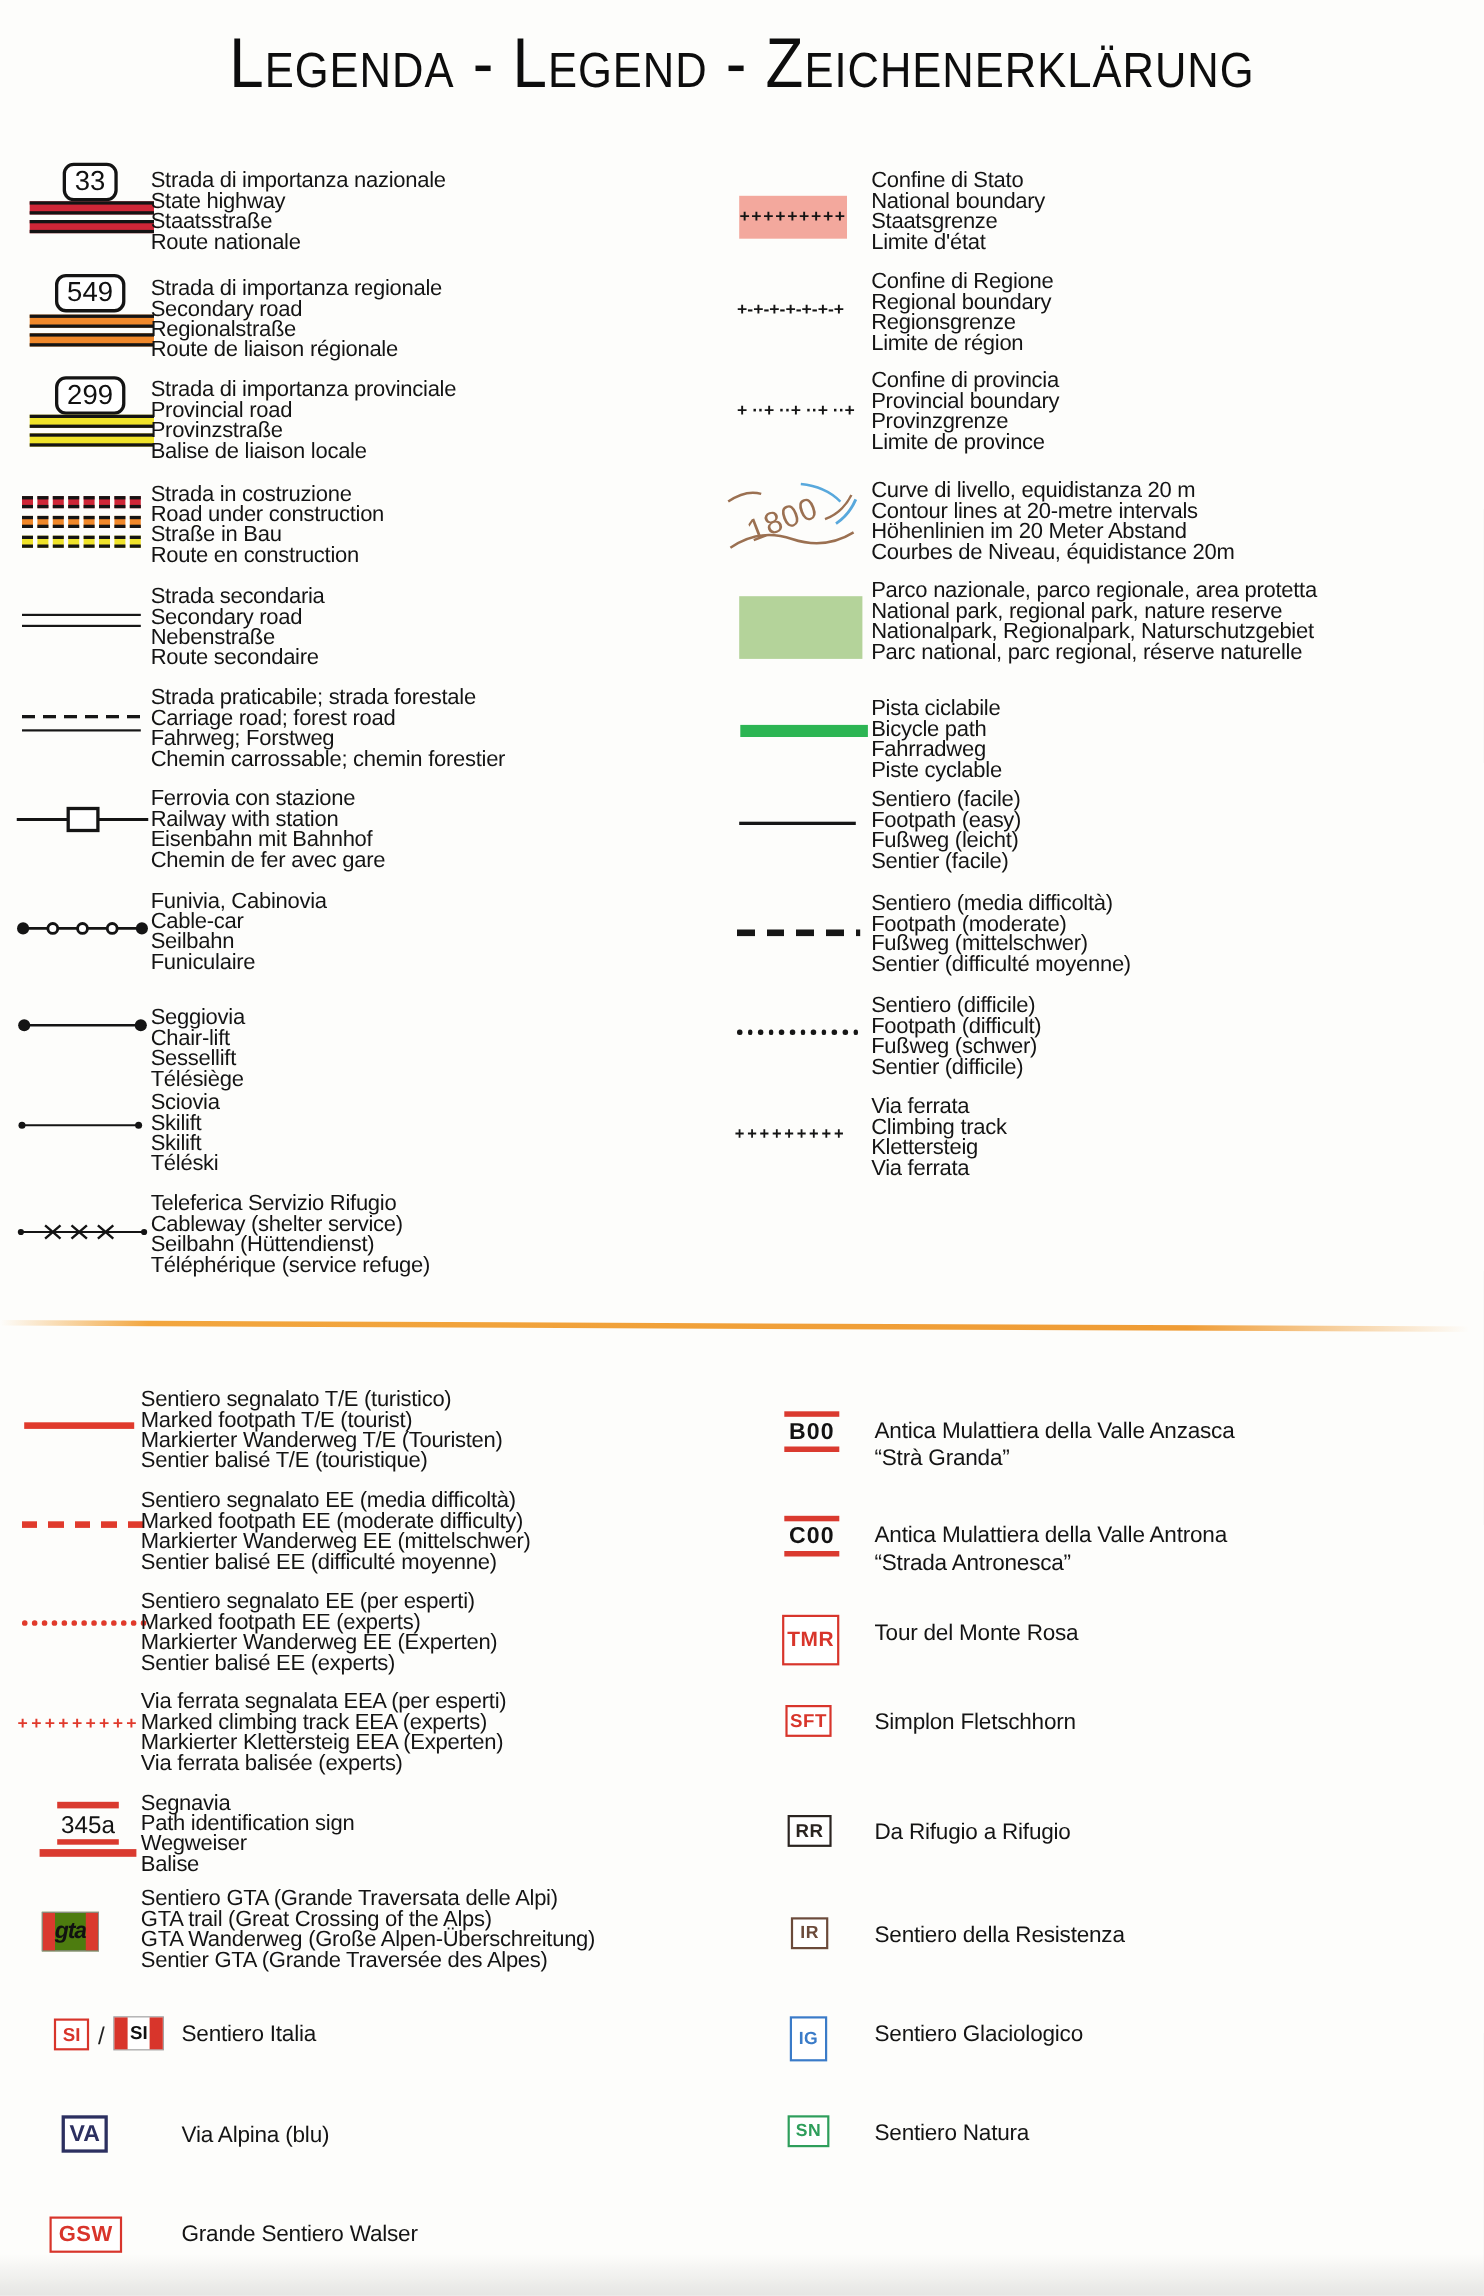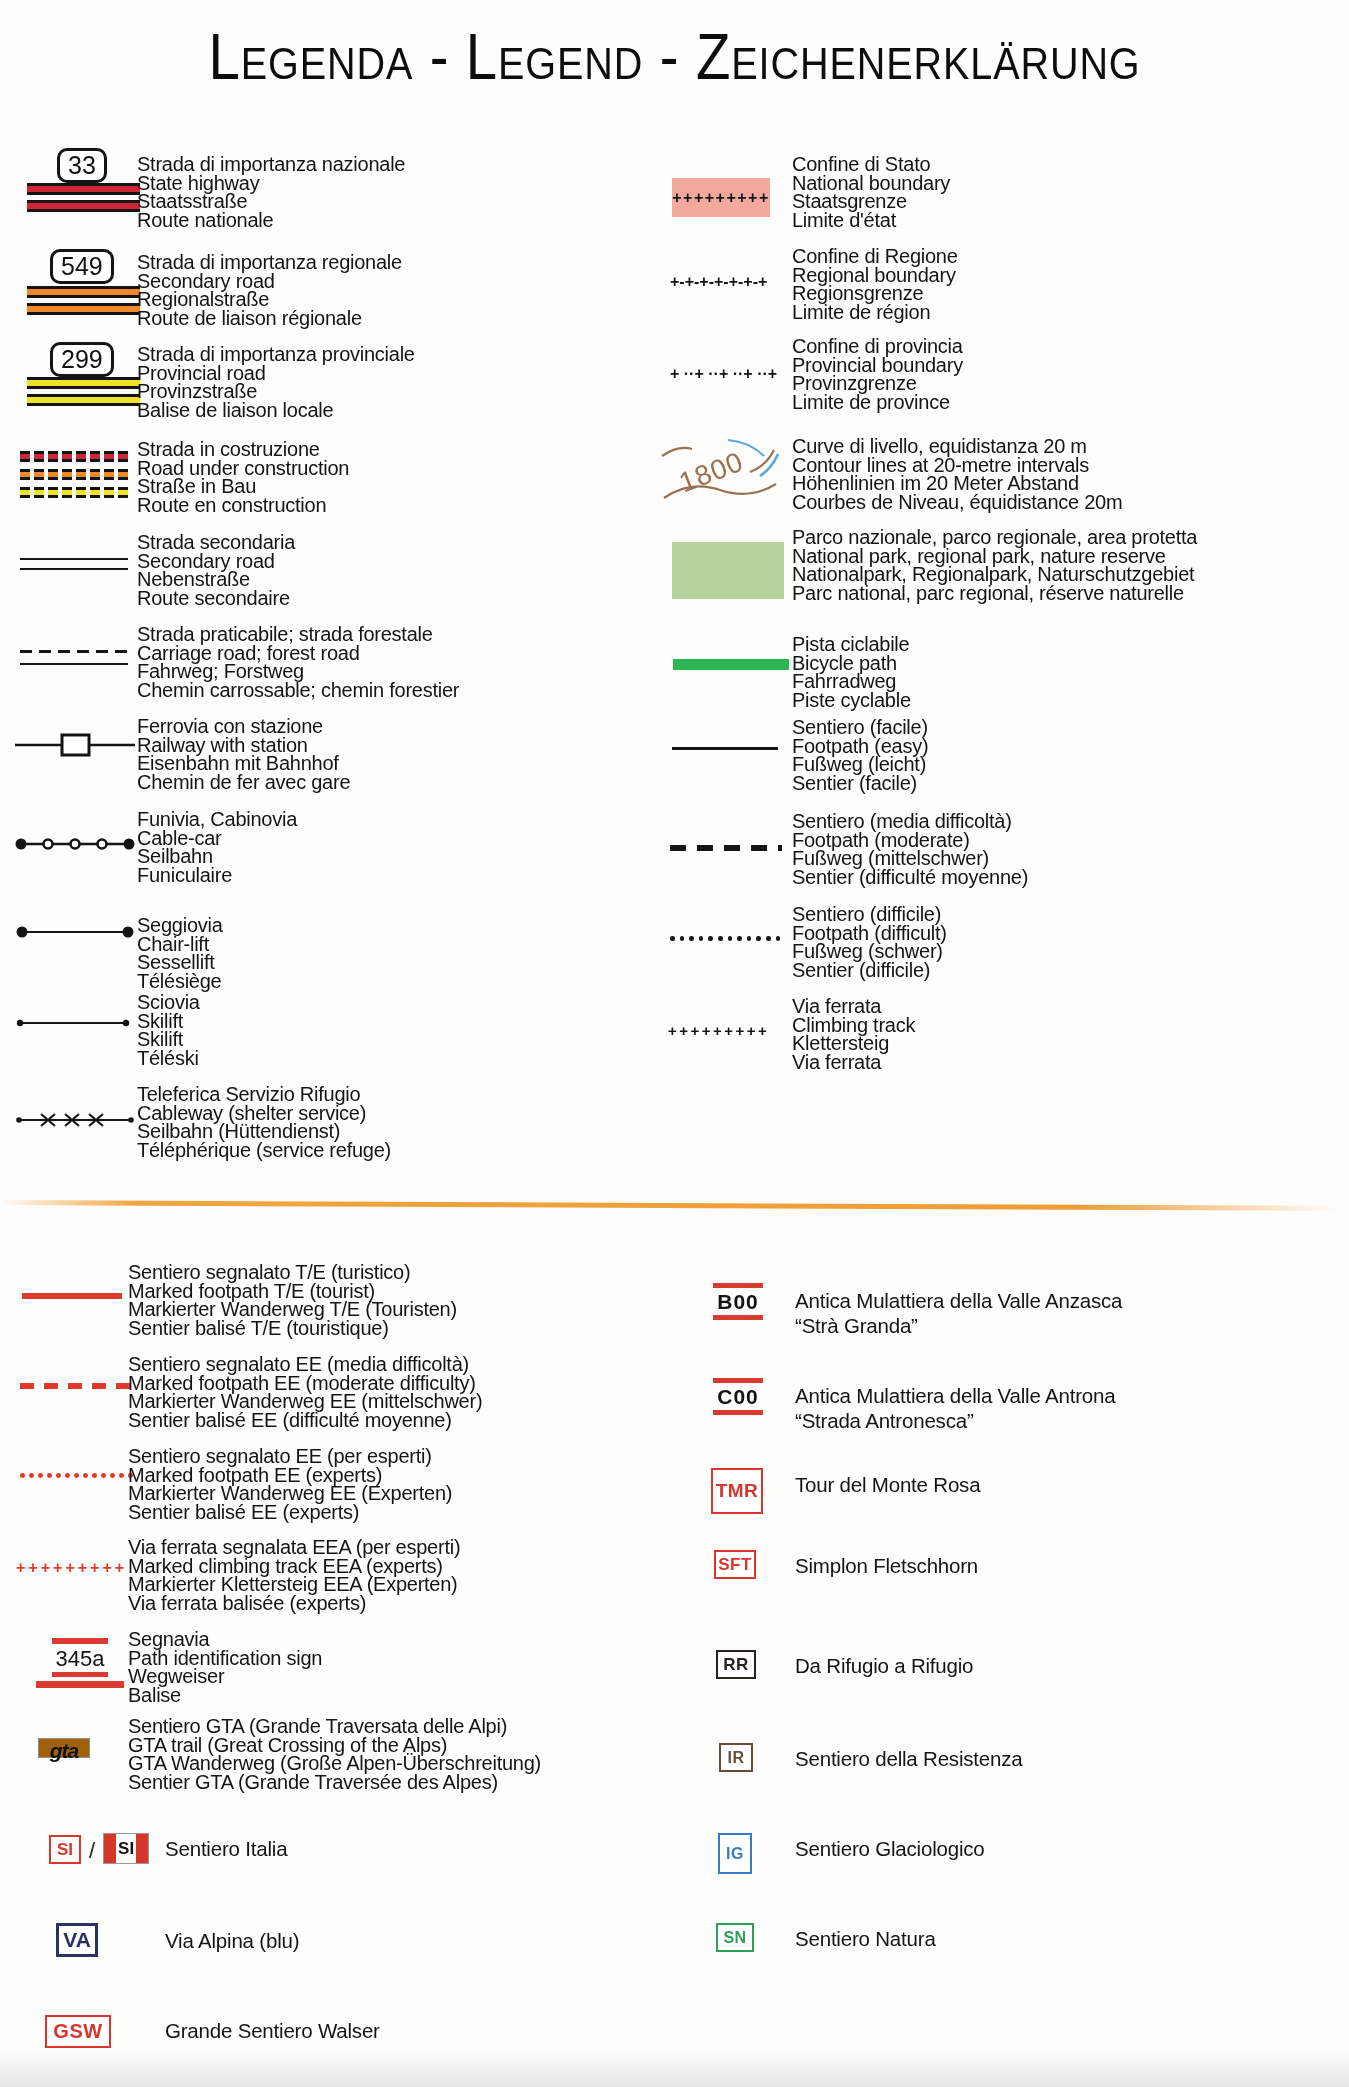--- a/index.html
+++ b/index.html
@@ -44,22 +44,22 @@
            background:repeating-linear-gradient(90deg,#e03a2c 0 14px,transparent 14px 24px);}
   .reddots{position:absolute;display:flex;gap:4.2px;}
   .reddots i{display:block;width:4.8px;height:4.8px;border-radius:50%;background:#e03a2c;}
   .bpattern.red{color:#e03a2c;letter-spacing:3px;}
 
   
   .segnavia{position:absolute;width:125px;}
   .sbar{position:absolute;background:#da3a2f;height:6px;}
   .snum{position:absolute;left:34px;top:8px;width:56px;text-align:center;
         font-size:22px;font-weight:500;color:#131313;}
-  .gtabadge{position:absolute;width:52px;height:20px;border:1.5px solid #8f8f8f;background:#a16207;
-            display:flex;box-sizing:border-box;flex-direction:column;}
+  .gtabadge{position:absolute;width:52px;height:36px;border:1.5px solid #8f8f8f;background:#4d7c0f;
+            display:flex;box-sizing:border-box;}
   .gtabadge .gbar{width:11px;background:#da3a2f;}
   .gtabadge .gmid{flex:1;display:flex;align-items:center;justify-content:center;
                   font-weight:700;font-style:italic;font-size:21px;color:#111;letter-spacing:-1px;}
   .sirow{position:absolute;display:flex;align-items:flex-end;gap:8px;margin-left:22px;}
   .sibadge1{width:32px;height:29px;border:2.5px solid #d8352b;color:#d8352b;background:#fff;
             font-weight:700;font-size:17px;display:flex;align-items:center;justify-content:center;box-sizing:border-box;}
   .slash{font-size:22px;color:#222;}
   .sibadge2{width:46px;height:31px;border:1px solid #999;background:#fff;display:flex;box-sizing:border-box;}
   .sibadge2 .gbar{width:12px;background:#d8352b;}
   .sibadge2 .gmid{flex:1;display:flex;align-items:center;justify-content:center;

